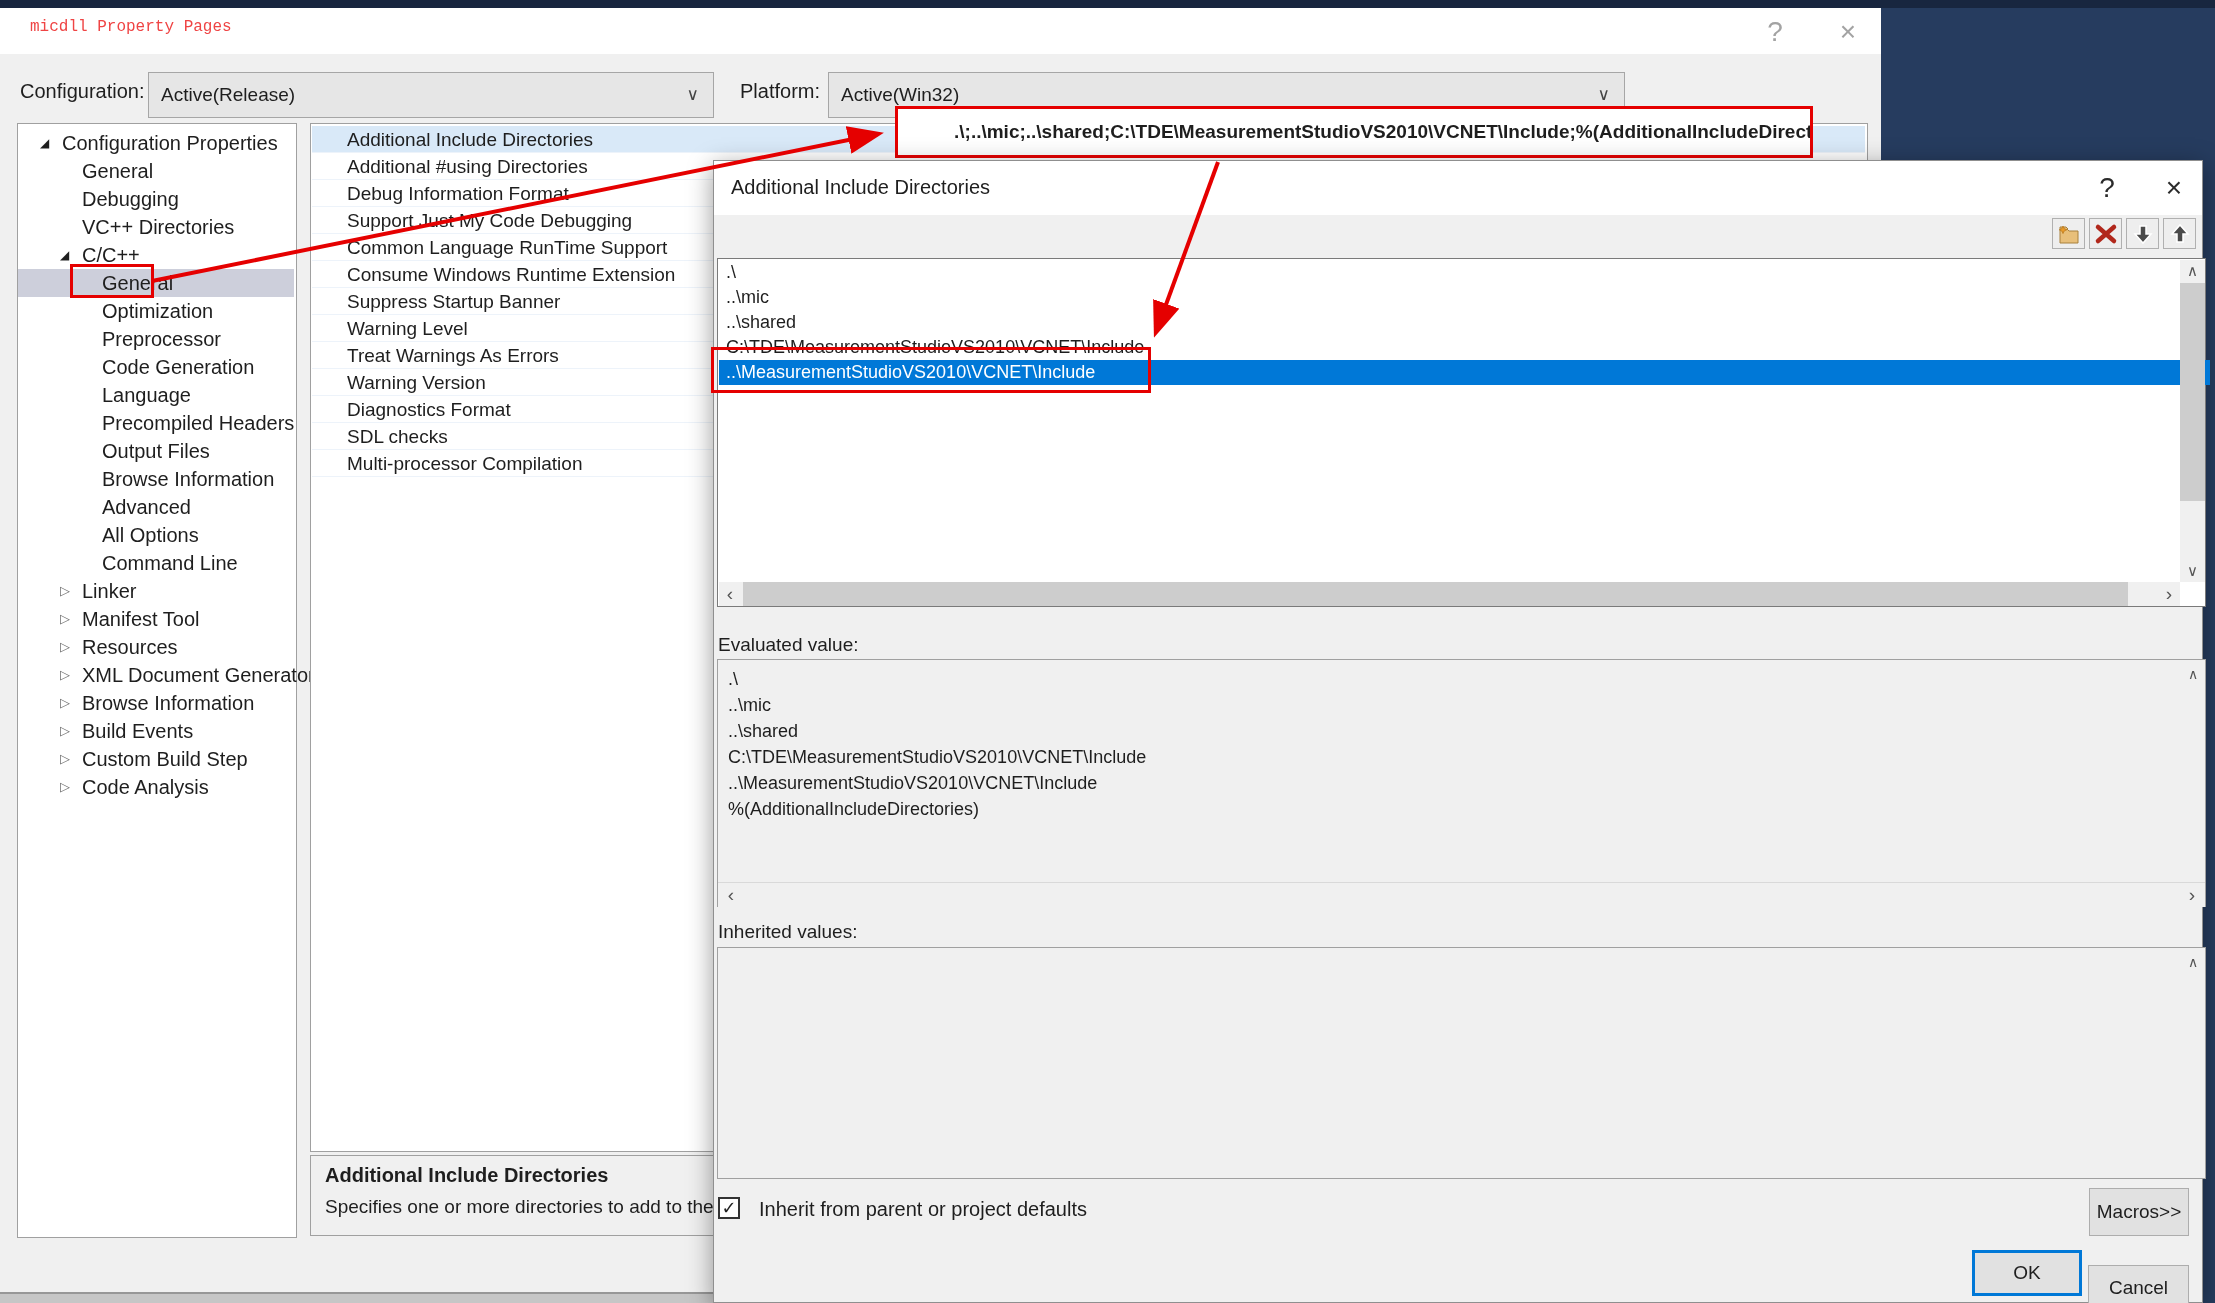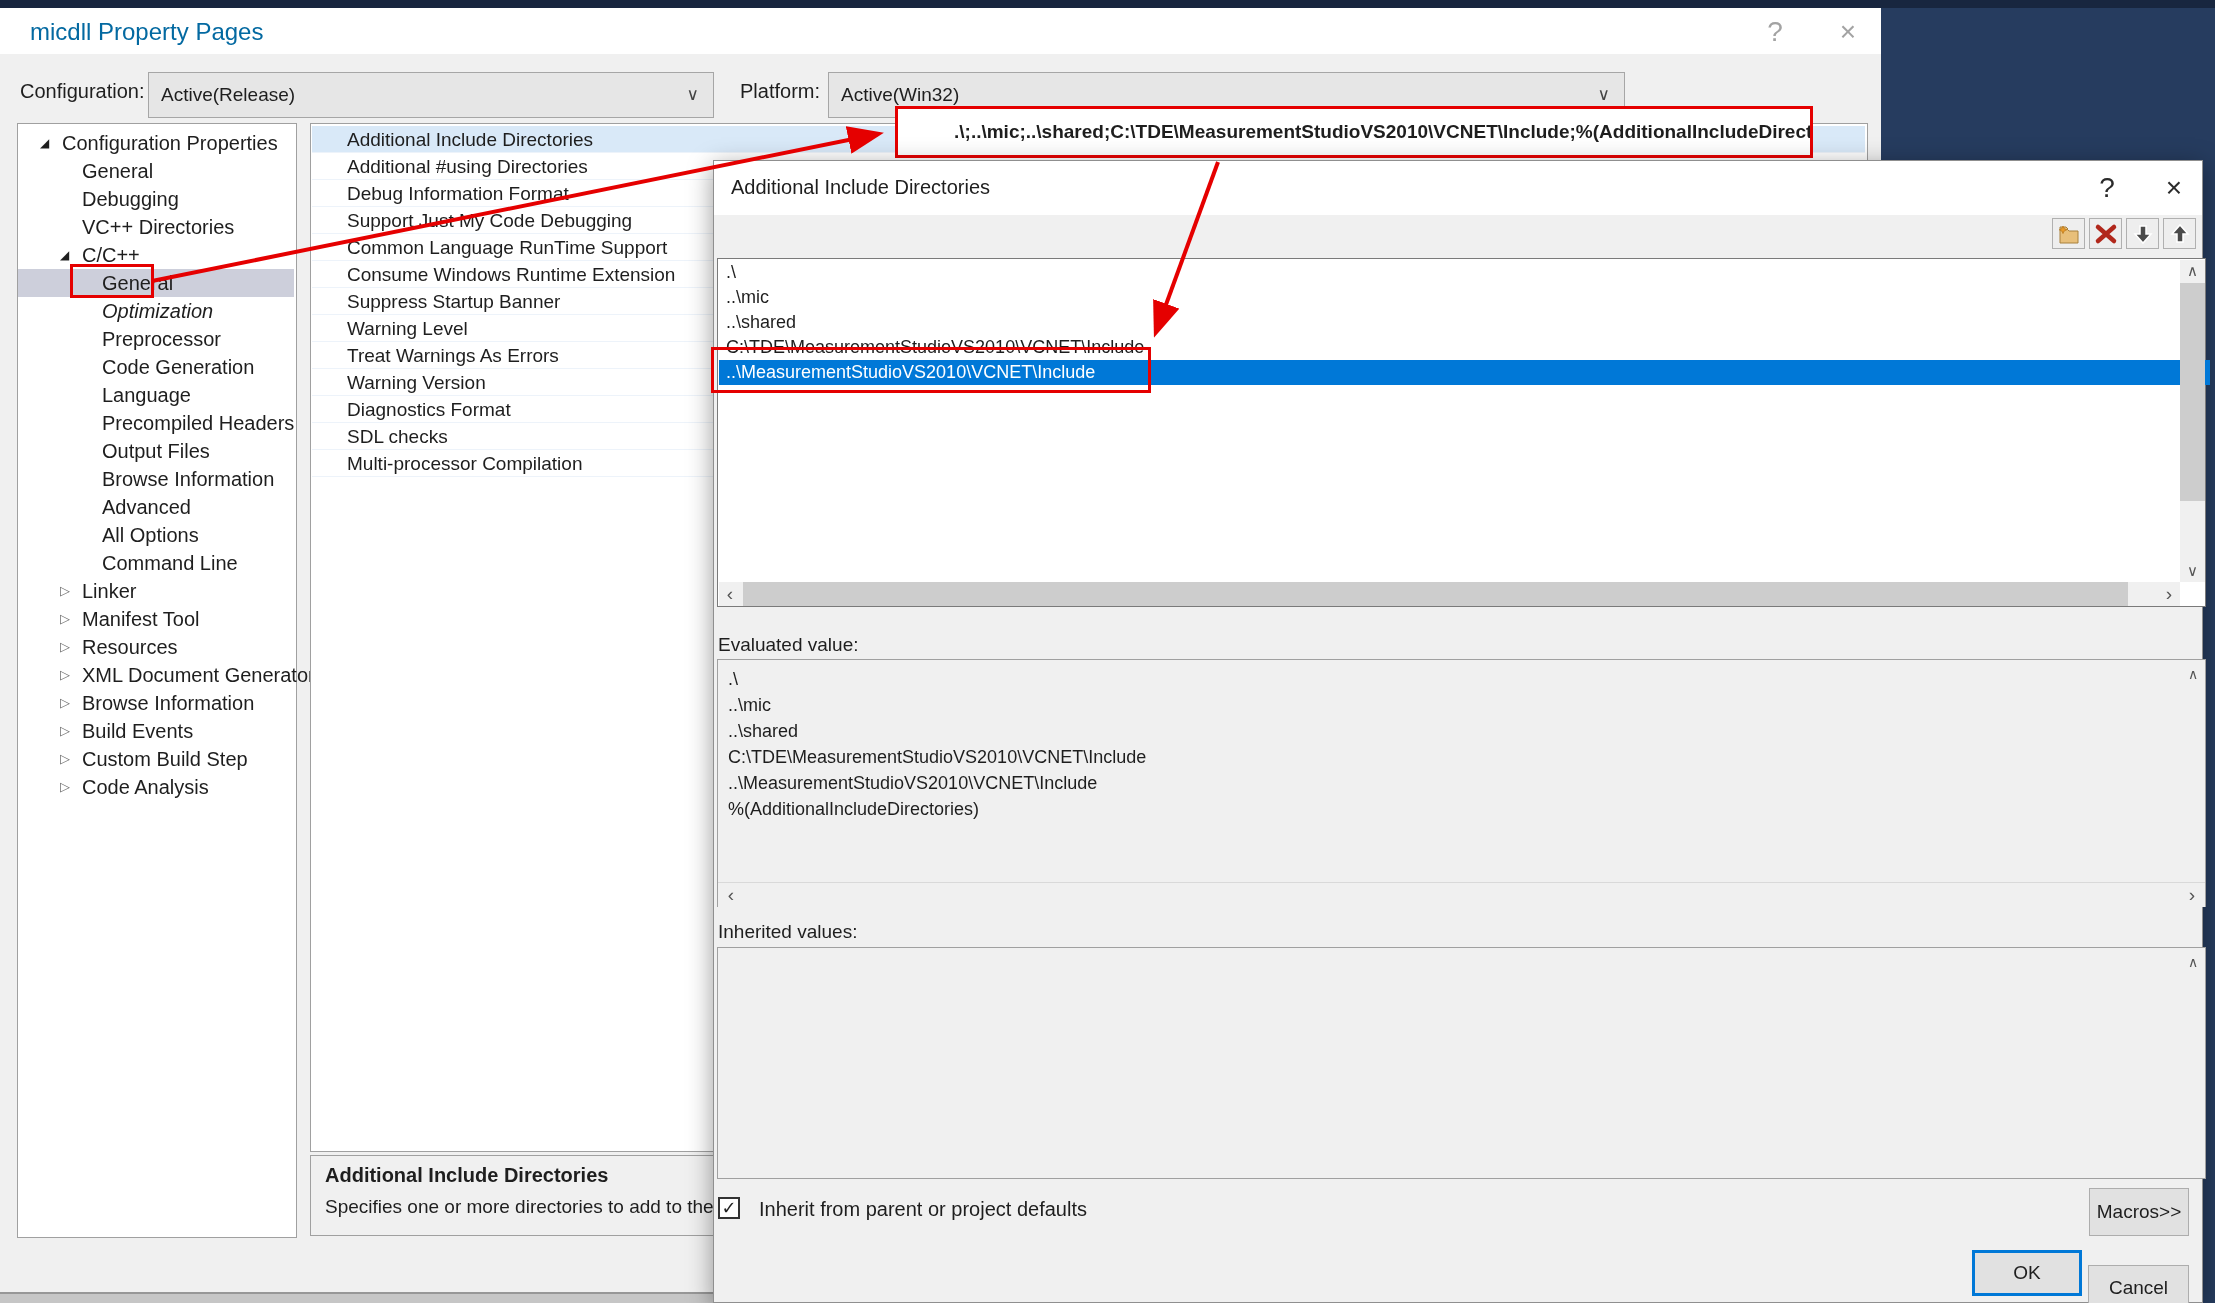--- a/index.html
+++ b/index.html
@@ -4,21 +4,21 @@
 <style>
   html,body{margin:0;padding:0;background:#263c5f;}
   #canvas{position:relative;width:2215px;height:1303px;overflow:hidden;
           font-family:"Liberation Sans","DejaVu Sans",sans-serif;color:#1e1e1e;
           background:#263c5f;}
   .abs{position:absolute;}
   
   #topstrip{left:0;top:0;width:2215px;height:8px;background:#18263f;}
   #mainwin{left:0;top:8px;width:1881px;height:1284px;background:#f0f0f0;z-index:10;}
   #m-titlebar{left:0;top:0;width:1881px;height:46px;background:#ffffff;}
-  #m-title{left:30px;top:10px;font-size:24px;color:#0369a1;}
+  #m-title{left:30px;top:10px;font-size:16px;color:#ef4444;font-family:Liberation Mono, monospace;}
   .m-sys{top:6px;width:44px;height:36px;text-align:center;font-size:28px;color:#a3a3a3;line-height:36px;}
   
   .cfg-label{top:72px;font-size:20px;color:#1e1e1e;}
   .combo{top:64px;height:44px;background:#e6e6e6;border:1px solid #a6a6a6;font-size:19px;line-height:44px;}
   .combo .val{position:absolute;left:12px;top:0;}
   .combo .chev{position:absolute;right:14px;top:0;color:#444;font-size:17px;}
   #cfgmgr{left:1640px;top:62px;width:228px;height:50px;background:#e1e1e1;border:1px solid #adadad;
           font-size:19px;text-align:center;line-height:48px;}
   
   #treepanel{left:17px;top:115px;width:278px;height:1113px;background:#ffffff;border:1px solid #a0a0a0;}
@@ -112,21 +112,21 @@
           <span class="t-label" style="left:64px;">VC++ Directories</span>
         </div>
       <div class="t-row" style="top:117px;">
           <span class="t-arrow open" style="left:42px;">◢</span>
           <span class="t-label" style="left:64px;">C/C++</span>
         </div>
       <div class="t-row sel" style="top:145px;">
           <span class="t-label" style="left:84px;">General</span>
         </div>
       <div class="t-row" style="top:173px;">
-          <span class="t-label" style="left:84px;font-style:italic;">Optimization</span>
+          <span class="t-label" style="left:84px;">Optimization</span>
         </div>
       <div class="t-row" style="top:201px;">
           <span class="t-label" style="left:84px;">Preprocessor</span>
         </div>
       <div class="t-row" style="top:229px;">
           <span class="t-label" style="left:84px;">Code Generation</span>
         </div>
       <div class="t-row" style="top:257px;">
           <span class="t-label" style="left:84px;">Language</span>
         </div>

